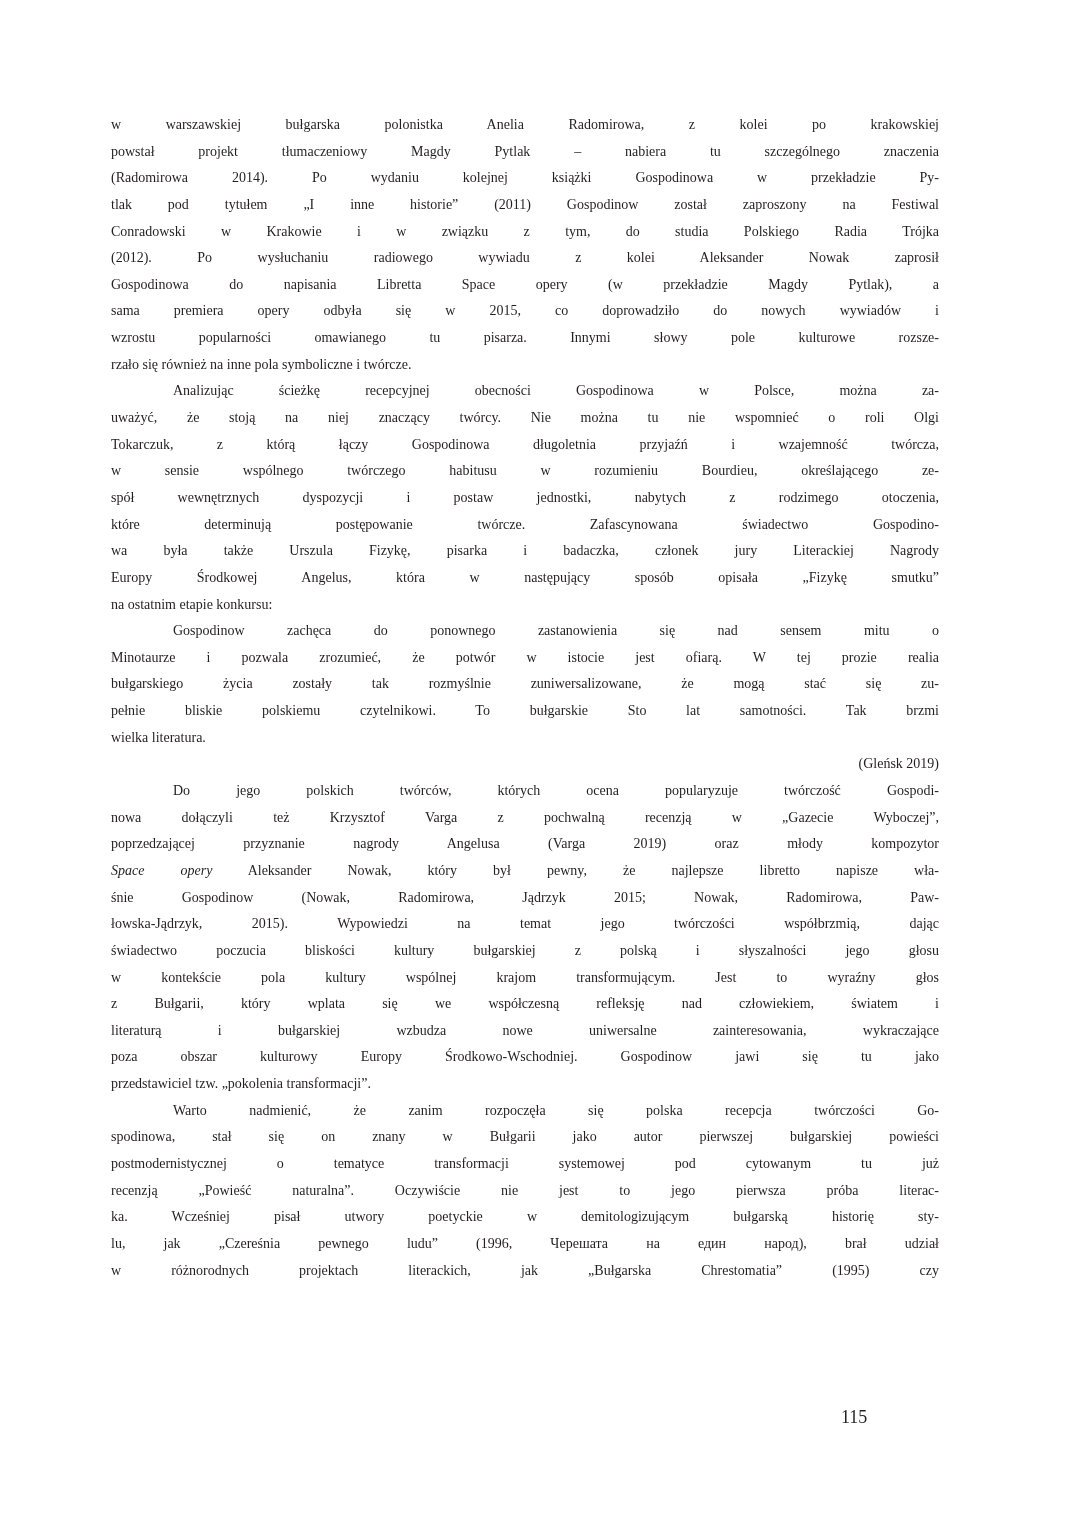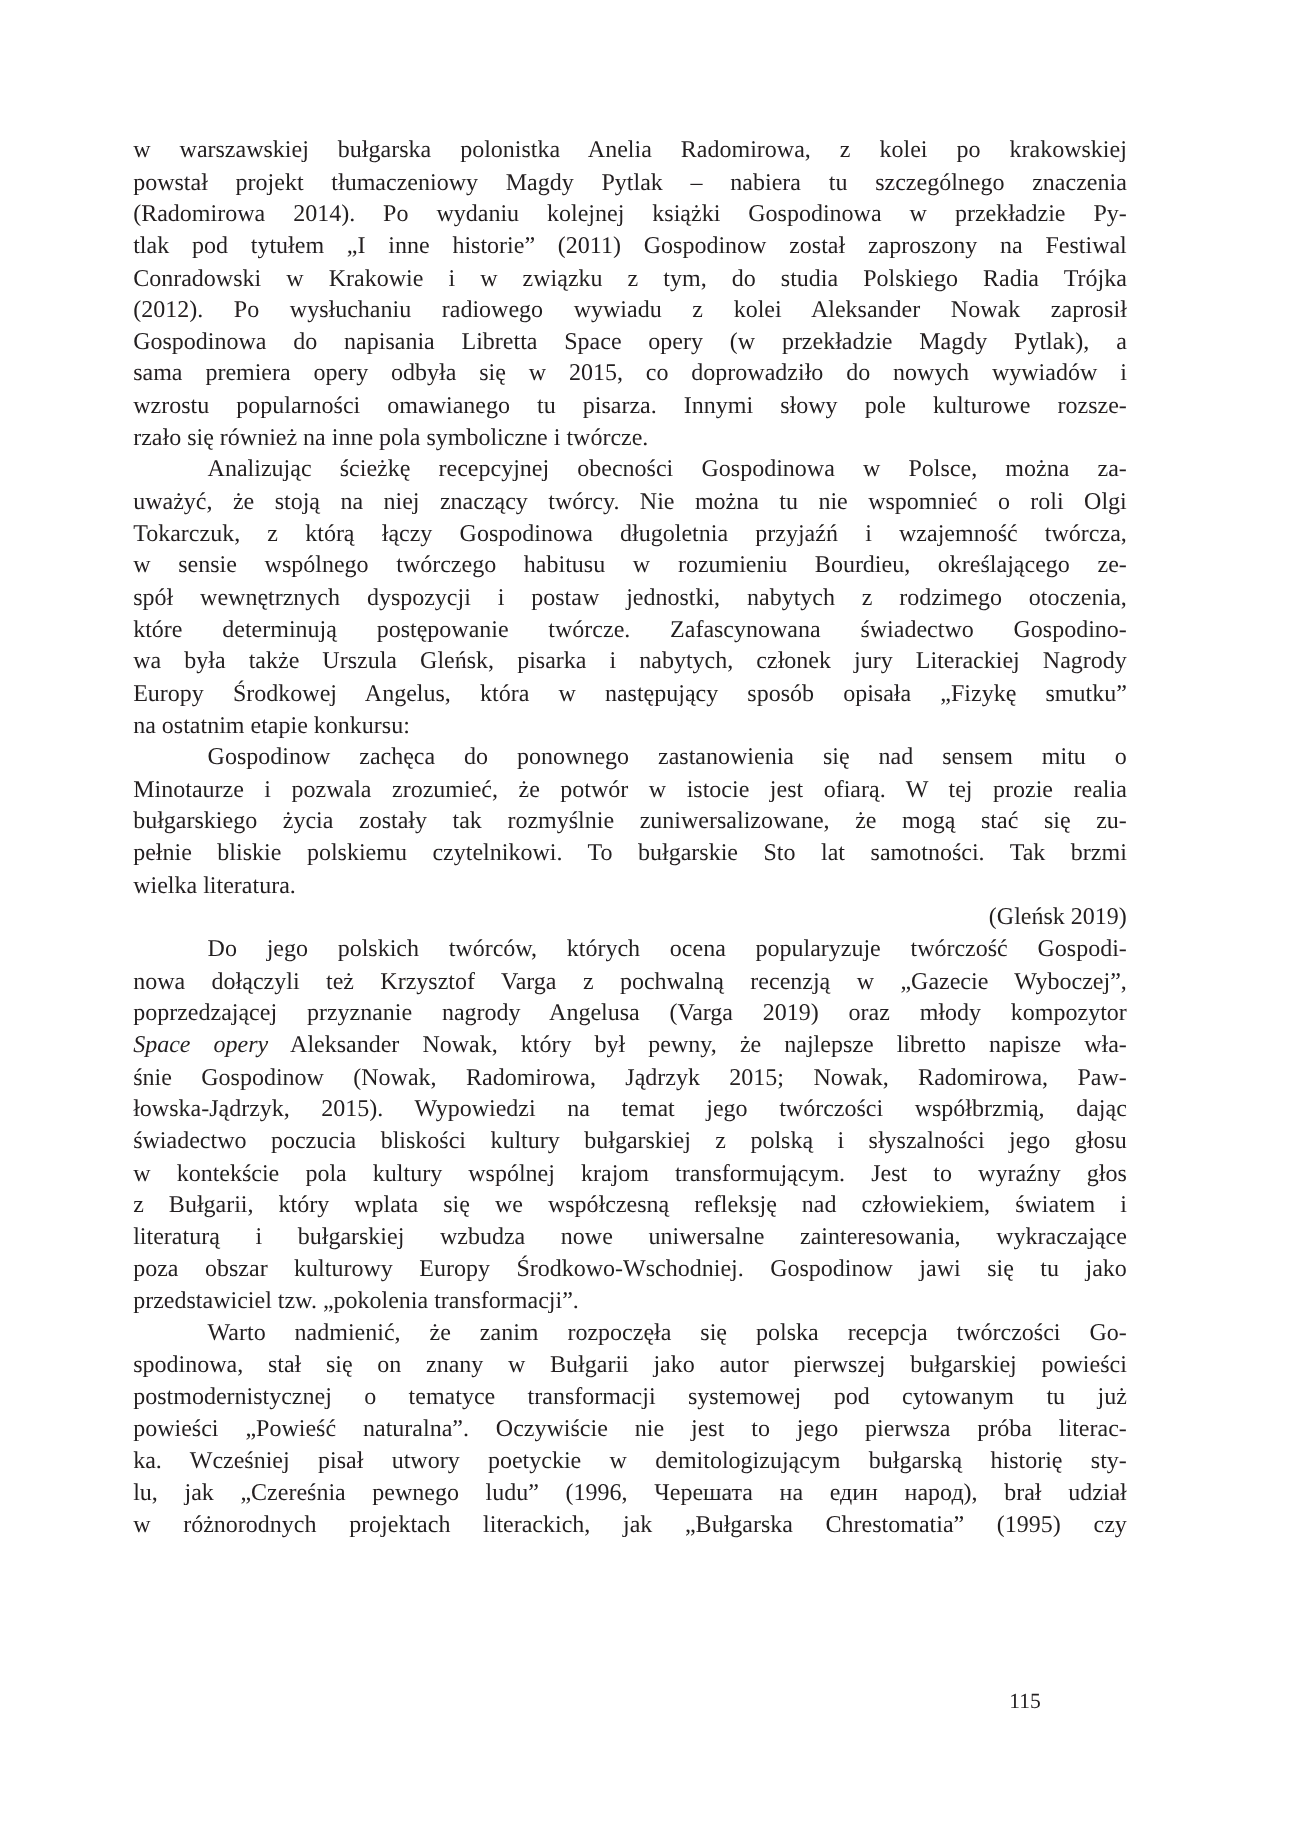--- a/index.html
+++ b/index.html
@@ -3,21 +3,21 @@
   <meta charset="utf-8">
   <style>
     html, body { margin: 0; padding: 0; background: #ffffff; }
     body { width: 1080px; height: 1534px; position: relative; overflow: hidden; }
     .page {
       position: absolute;
       left: 111px;
       top: 112px;
       width: 828px;
       font-family: "Liberation Serif", "DejaVu Serif", serif;
-      font-size: 20px;
+      font-size: 14px;
       line-height: 26.65px;
       color: #231f20;
     }
     .line {
       display: block;
       white-space: nowrap;
       text-align: justify;
       text-align-last: justify;
       height: 26.65px;
     }
@@ -53,21 +53,21 @@
     <span class="line last">rzało się również na inne pola symboliczne i twórcze.</span>
   </div>
 
   <div>
     <span class="line indent">Analizując ścieżkę recepcyjnej obecności Gospodinowa w Polsce, można za-</span>
     <span class="line">uważyć, że stoją na niej znaczący twórcy. Nie można tu nie wspomnieć o roli Olgi</span>
     <span class="line">Tokarczuk, z którą łączy Gospodinowa długoletnia przyjaźń i wzajemność twórcza,</span>
     <span class="line">w sensie wspólnego twórczego habitusu w rozumieniu Bourdieu, określającego ze-</span>
     <span class="line">spół wewnętrznych dyspozycji i postaw jednostki, nabytych z rodzimego otoczenia,</span>
     <span class="line">które determinują postępowanie twórcze. Zafascynowana świadectwo Gospodino-</span>
-    <span class="line">wa była także Urszula Gleńsk, pisarka i nabytych, członek jury Literackiej Nagrody</span>
+    <span class="line">wa była także Urszula Fizykę, pisarka i badaczka, członek jury Literackiej Nagrody</span>
     <span class="line">Europy Środkowej Angelus, która w następujący sposób opisała „Fizykę smutku”</span>
     <span class="line last">na ostatnim etapie konkursu:</span>
   </div>
 
   <div>
     <span class="line indent italic">Gospodinow zachęca do ponownego zastanowienia się nad sensem mitu o</span>
     <span class="line italic">Minotaurze i pozwala zrozumieć, że potwór w istocie jest ofiarą. W tej prozie realia</span>
     <span class="line italic">bułgarskiego życia zostały tak rozmyślnie zuniwersalizowane, że mogą stać się zu-</span>
     <span class="line italic">pełnie bliskie polskiemu czytelnikowi. To bułgarskie Sto lat samotności. Tak brzmi</span>
     <span class="line italic last">wielka literatura.</span>
@@ -86,20 +86,20 @@
     <span class="line">z Bułgarii, który wplata się we współczesną refleksję nad człowiekiem, światem i</span>
     <span class="line">literaturą i bułgarskiej wzbudza nowe uniwersalne zainteresowania, wykraczające</span>
     <span class="line">poza obszar kulturowy Europy Środkowo-Wschodniej. Gospodinow jawi się tu jako</span>
     <span class="line last">przedstawiciel tzw. „pokolenia transformacji”.</span>
   </div>
 
   <div>
     <span class="line indent">Warto nadmienić, że zanim rozpoczęła się polska recepcja twórczości Go-</span>
     <span class="line">spodinowa, stał się on znany w Bułgarii jako autor pierwszej bułgarskiej powieści</span>
     <span class="line">postmodernistycznej o tematyce transformacji systemowej pod cytowanym tu już</span>
-    <span class="line">powieści „Powieść naturalna”. Oczywiście nie jest to jego pierwsza próba literac-</span>
+    <span class="line">recenzją „Powieść naturalna”. Oczywiście nie jest to jego pierwsza próba literac-</span>
     <span class="line">ka. Wcześniej pisał utwory poetyckie w demitologizującym bułgarską historię sty-</span>
     <span class="line">lu, jak „Czereśnia pewnego ludu” (1996, Черешата на един народ), brał udział</span>
     <span class="line">w różnorodnych projektach literackich, jak „Bułgarska Chrestomatia” (1995) czy</span>
   </div>
 </div>
 
 <div class="pagenum">115</div>
 
 </body></html>

